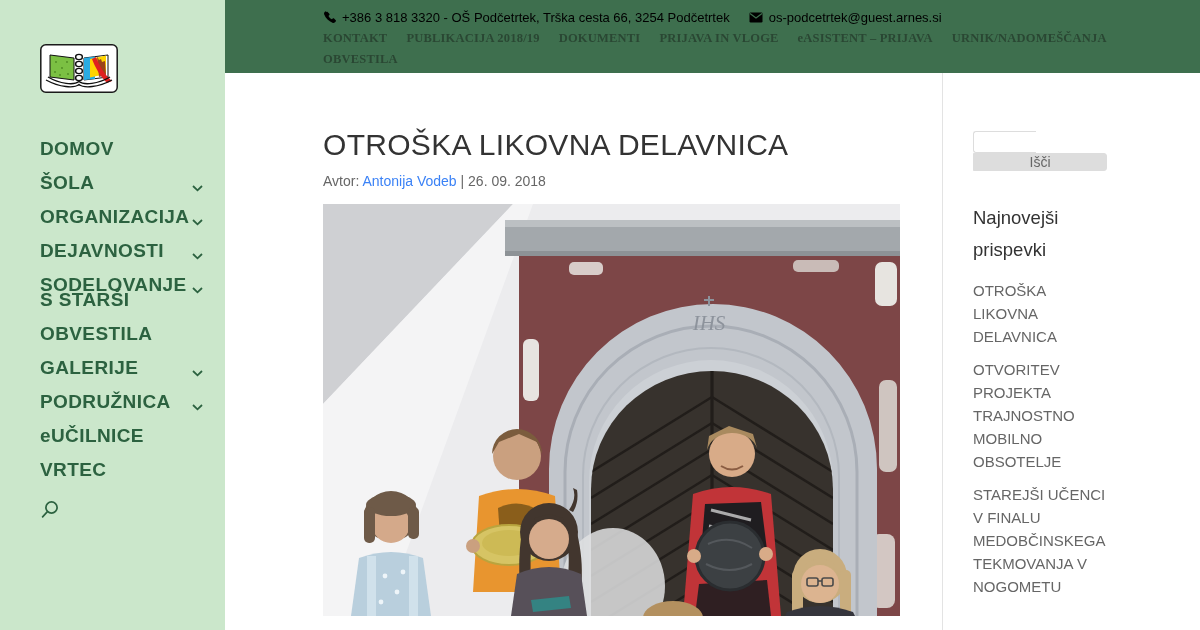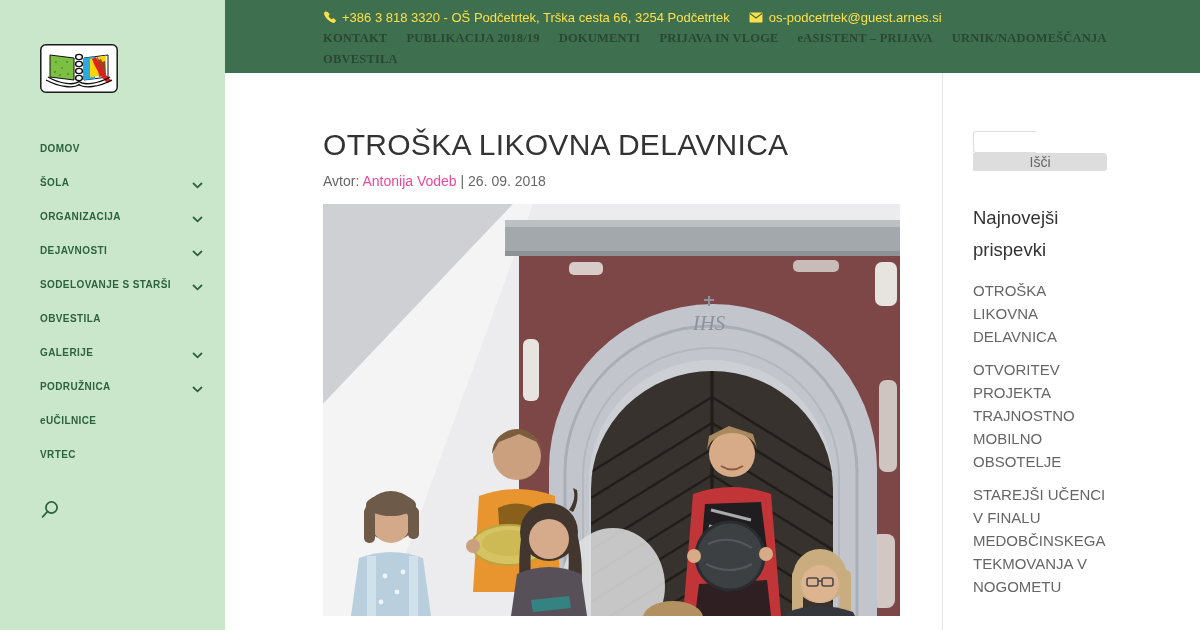--- a/index.html
+++ b/index.html
@@ -5,41 +5,41 @@
   * { margin:0; padding:0; box-sizing:border-box; }
   html,body { width:1200px; height:630px; }
   body { font-family:"Liberation Sans","DejaVu Sans",sans-serif; background:#ffffff; }
   .page { position:relative; width:1200px; height:630px; overflow:hidden; background:#ffffff; }
 
   
   .sidebar { position:absolute; left:0; top:0; width:225px; height:630px; background:#cbe7cb; }
   .logo-box { position:absolute; left:40px; top:44px; width:78px; height:49px; cursor:pointer; }
   .side-nav { position:absolute; left:40px; top:141px; width:163px; }
   .side-nav li { list-style:none; position:relative; margin-bottom:19px; padding-right:22px;
-                 font-size:10px; font-weight:bold; letter-spacing:.4px; line-height:15px;
+                 font-size:19px; font-weight:bold; letter-spacing:.4px; line-height:15px;
                  color:#2c6240; cursor:pointer; }
   .side-nav .chev { position:absolute; right:0; top:3px; color:#2c6240; }
   .side-search { position:absolute; left:40px; top:500px; width:20px; height:20px; color:#2c6240; cursor:pointer; }
 
   
   .topbar { position:absolute; left:225px; top:0; width:975px; height:73px; background:#3e6f4e;
             padding:9px 0 0 98px; }
   .contact-row { display:flex; align-items:center; gap:19px; height:16px;
-                 font-size:13px; color:#fde047; }
+                 font-size:13px; color:#000000; }
   .contact-item { display:flex; align-items:center; gap:6px; }
   .contact-item svg { flex:0 0 auto; }
   .top-nav-row { display:flex; column-gap:19px; margin-top:6px; height:15px; align-items:center;font-family:Liberation Serif, serif; }
   .top-nav-row a { font-size:12.5px; font-weight:bold; letter-spacing:.2px; color:#2a4733;
                    text-decoration:none; cursor:pointer; white-space:nowrap; }
 
   
   .article { position:absolute; left:323px; top:126px; width:580px; }
   .post-title { font-size:30px; font-weight:500; letter-spacing:.3px; color:#333333; line-height:38px; }
   .post-meta { margin-top:8px; font-size:14px; color:#666666; line-height:18px; }
-  .post-meta a { color:#ec4899; text-decoration:none; }
+  .post-meta a { color:#3b82f6; text-decoration:none; }
   .post-figure { margin-top:14px; width:577px; height:412px; overflow:hidden; background:#ececee; }
 
   
   .v-divider { position:absolute; left:942px; top:73px; height:557px; width:1px; background:#e3e3e3; }
   .widget-area { position:absolute; left:973px; top:131px; width:134px; }
   .search-form { display:flex; height:40px; width:134px;flex-direction:column; }
   .search-form input { width:63px; height:40px; border:1px solid #dddddd; border-right:none;
                        border-radius:3px 0 0 3px; background:#ffffff; padding:0 6px; font-size:14px; color:#333; outline:none; }
   .search-form button { flex:1; height:40px; border:1px solid #dddddd; background:#dddddd;
                         color:#666666; font-size:14px; font-family:inherit; border-radius:0 3px 3px 0; cursor:pointer; }

